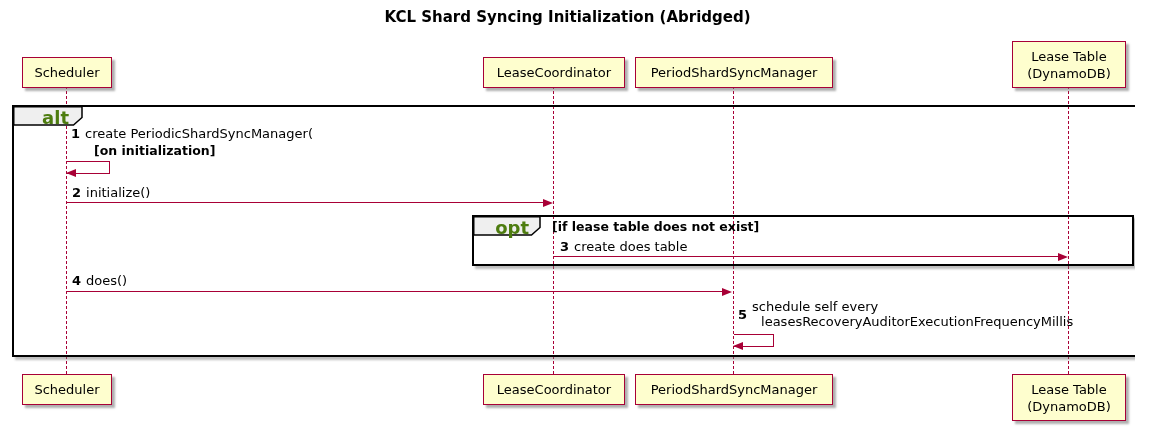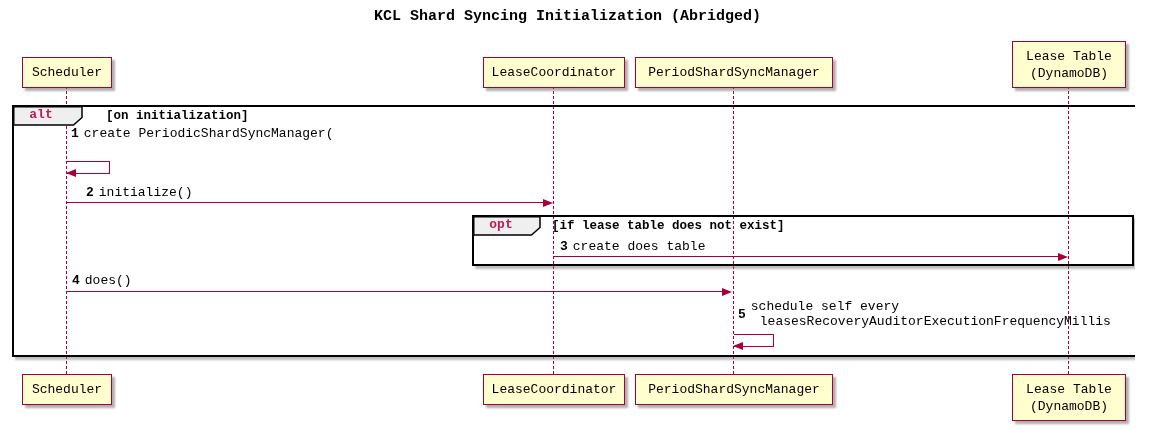--- a/index.html
+++ b/index.html
@@ -1,32 +1,32 @@
 <!DOCTYPE html>
 <html><head>
 <meta charset="utf-8">
 <style>
   html,body{margin:0;padding:0;background:#ffffff;font-family:"DejaVu Sans","Liberation Sans",sans-serif;}
-  .canvas{position:relative;width:1135px;height:429px;background:#ffffff;overflow:hidden;font-family:Liberation Mono, monospace;}
+  .canvas{position:relative;width:1135px;height:429px;background:#ffffff;overflow:hidden;}
 
   .title{position:absolute;left:0;right:0;top:8px;text-align:center;font-size:15px;font-weight:bold;color:#000;}
 
   .lifeline{position:absolute;width:0;border-left:1px dashed #A80036;z-index:1;}
 
   .pbox{position:absolute;background:#FEFECE;border:1.6px solid #A80036;
         box-shadow:3px 3px 2px rgba(110,110,110,0.55);
         display:flex;align-items:center;justify-content:center;
         font-size:13px;color:#000;text-align:center;white-space:pre-line;line-height:17px;z-index:4;}
 
   .frame{position:absolute;border:2px solid #000;background:transparent;
          box-shadow:3px 3px 2px rgba(110,110,110,0.45);z-index:2;}
   .frame-label{position:absolute;left:-1px;top:-1px;z-index:3;}
   .frame-label svg{display:block;}
-  .frame-keyword{position:absolute;left:0;top:1px;width:56px;text-align:center;
-                 font-size:13px;font-weight:bold;color:#be185d;}
+  .frame-keyword{position:absolute;left:0;top:1px;width:56px;text-align:right;
+                 font-size:18px;font-weight:bold;color:#4d7c0f;}
   .frame-cond{position:absolute;top:2px;font-size:12.5px;font-weight:bold;color:#000;z-index:3;}
 
   .msg{position:absolute;z-index:3;font-size:13px;color:#000;white-space:nowrap;}
   .msg .num{font-weight:bold;margin-right:5px;}
   .msg-multi{display:flex;align-items:center;}
   .msg-multi .lines{line-height:15px;}
   .msg-multi .lines .l2{padding-left:9px;}
 
   .arrow-line{position:absolute;height:0;border-top:1.5px solid #A80036;z-index:3;}
   .arrow-head-right{position:absolute;width:0;height:0;border-left:10px solid #A80036;
@@ -75,21 +75,21 @@
 (DynamoDB)</span>
   </div>
 
   <div class="frame" style="left:12px;top:105px;width:1126px;height:248px;">
     <div class="frame-label">
       <svg width="70" height="20" viewBox="0 0 70 20">
         <path d="M0.75,0.75 H69 V11.5 L60.5,19 H0.75 Z" fill="#EFEFEF" stroke="#000000" stroke-width="1.5"></path>
       </svg>
       <span class="frame-keyword">alt</span>
     </div>
-    <span class="frame-cond" style="left:92px;">[on initialization]</span>
+    <span class="frame-cond" style="left:80px;margin-top:34px;">[on initialization]</span>
   </div>
 
   <div class="frame" style="left:472px;top:215px;width:658px;height:47px;">
     <div class="frame-label">
       <svg width="68" height="20" viewBox="0 0 68 20">
         <path d="M0.75,0.75 H67 V11.5 L58.5,19 H0.75 Z" fill="#EFEFEF" stroke="#000000" stroke-width="1.5"></path>
       </svg>
       <span class="frame-keyword">opt</span>
     </div>
     <span class="frame-cond" style="left:78px;">[if lease table does not exist]</span>
@@ -97,21 +97,21 @@
 
   <div class="msg msg-multi" style="left:71px;top:126px;">
     <span class="num">1</span>
     <div class="lines">
       <div class="l1">create PeriodicShardSyncManager(</div>
     </div>
   </div>
   <div class="self-loop" style="left:67px;top:161px;width:42px;height:11px;"></div>
   <div class="arrow-head-left" style="left:66px;top:168.5px;"></div>
 
-  <div class="msg" style="left:72px;top:185px;margin-left:14px;">
+  <div class="msg" style="left:72px;top:185px;">
     <span class="num">2</span><span>initialize()</span>
   </div>
   <div class="arrow-line" style="left:66px;top:202px;width:478px;"></div>
   <div class="arrow-head-right" style="left:543px;top:198.5px;"></div>
 
   <div class="msg" style="left:560px;top:239px;">
     <span class="num">3</span><span>create does table</span>
   </div>
   <div class="arrow-line" style="left:553px;top:256px;width:506px;"></div>
   <div class="arrow-head-right" style="left:1058px;top:252.5px;"></div>

